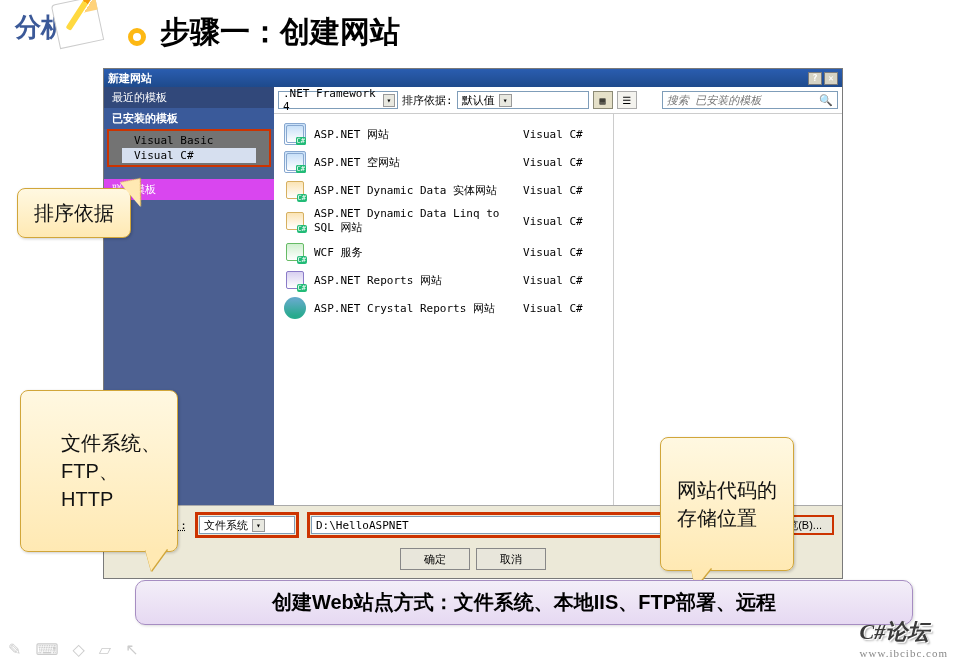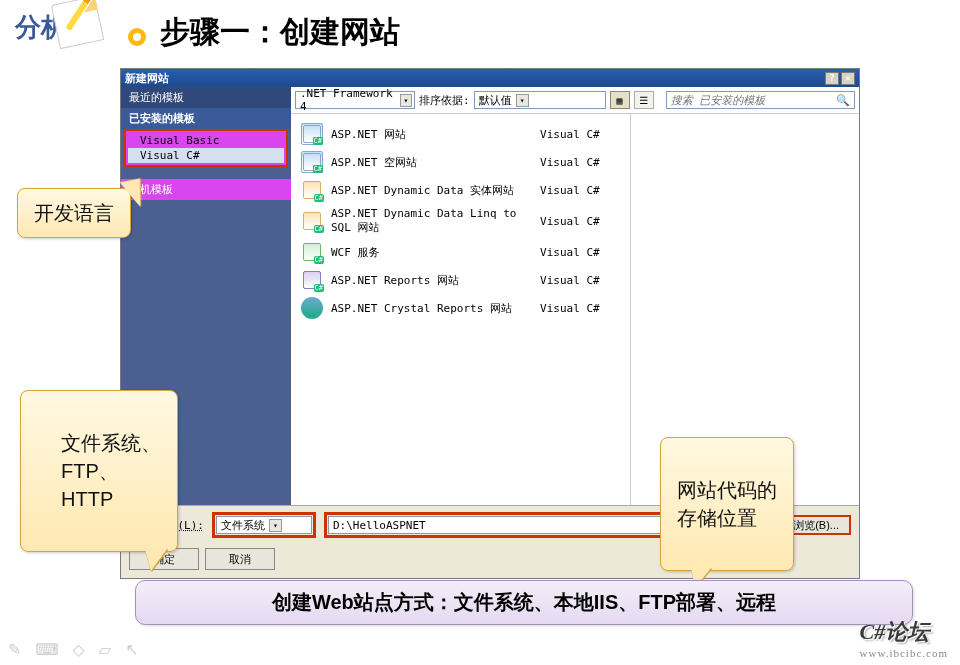--- a/index.html
+++ b/index.html
@@ -45,21 +45,21 @@
     position: absolute;
     top: 12px; left: 160px;
     font-size: 30px;
     font-weight: bold;
     color: #000;
   }
 
   
   .dialog {
     position: absolute;
-    top: 68px; left: 120px;
+    top: 68px; left: 103px;
     width: 740px;
     background: #ECE9D8;
     border: 1px solid #7a7a7a;
     font-size: 12px;
     font-family: SimSun, "宋体", monospace;
     color: #000;
   }
   .titlebar {
     background: linear-gradient(#2a5db0, #1e4a8c);
     color: #fff;
@@ -88,22 +88,22 @@
   .side-hdr {
     background: #31487a;
     padding: 3px 8px;
     font-size: 11px;
   }
   .side-hdr.sel {
     background: #3a5a9a;
     font-weight: bold;
   }
   .side-subblock {
-    background: #d946ef;
-    padding: 2px 2px;
+    background: #737373;
+    padding: 2px 13px;
     border: 2px solid #c30;
     margin: 0 3px 12px 3px;
   }
   .side-item {
     color: #000;
     font-size: 11px;
     padding: 1px 12px;
   }
   .side-item.sel { background: #d6dfef; }
   .side-online {
@@ -128,21 +128,21 @@
     font-size: 11px;
   }
   .combo {
     background:#fff; border:1px solid #7f9db9; height:18px; display:flex; align-items:center;
     padding:0 2px 0 4px; font-size:11px;
   }
   .combo .arr { margin-left:4px; width:13px; height:13px; background:#e8e8e0; border:1px solid #999; display:flex; align-items:center; justify-content:center; font-size:8px; }
   .flat-btn { width:20px; height:18px; border:1px solid #aaa; background:#f4f3ee; display:flex;align-items:center;justify-content:center;font-size:10px; }
   .flat-btn.sel { background:#e5e0c8; border-color:#8c8a76; }
   .search {
-    flex:1; margin-left:8px;
+    flex:1; margin-left:21px;
     border:1px solid #7f9db9; height:18px; display:flex; align-items:center;
     padding:0 2px;
   }
   .search input { flex:1; border:0; outline:0; font-size:11px; color:#888; font-style:italic; font-family:inherit; }
   .search .mag { font-size:11px; color:#666; padding:0 2px; }
 
   .two-col { flex:1; display:flex; }
   .tpl-list {
     flex:1.6; border-right:1px solid #ccc; padding:6px 0;
     overflow:auto;
@@ -175,21 +175,21 @@
   .loc-row { display:flex; align-items:center; gap:8px; }
   .loc-row label { font-size:11px; text-decoration:underline dotted; }
   .red-box { border:3px solid #c30; padding:1px; }
   .loc-combo { width:96px; }
   .path-combo { flex:1; }
   .browse-btn {
     height:20px; padding:0 10px;
     background:#e8e6db; border:1px solid #888; font-size:11px;
     border:2px solid #c30;
   }
-  .btn-row { display:flex; justify-content:flex-start; gap:6px; margin-top:10px; }
+  .btn-row { display:flex; justify-content:center; gap:6px; margin-top:10px; }
   .dlg-btn {
     height:22px; min-width:70px;
     background:#e8e6db; border:1px solid #888; font-size:11px;
   }
 
   
   .callout {
     position:absolute;
     background:linear-gradient(#fff8e1,#ffe9b3);
     border:1px solid #d1a63a;
@@ -358,21 +358,21 @@
       <button class="browse-btn">浏览(B)...</button>
     </div>
     <div class="btn-row">
       <button class="dlg-btn">确定</button>
       <button class="dlg-btn">取消</button>
     </div>
   </div>
 </div>
 
 <div id="co-lang" class="callout">
-  <span>开发语言</span>
+  <span>排序依据</span>
   <div class="tail"></div>
 </div>
 <div id="co-fs" class="callout" style="white-space:pre-line;">
   <span>文件系统、
 FTP、
 HTTP</span>
   <div class="tail"></div>
 </div>
 <div id="co-store" class="callout" style="white-space:pre-line;">
   <span>网站代码的

